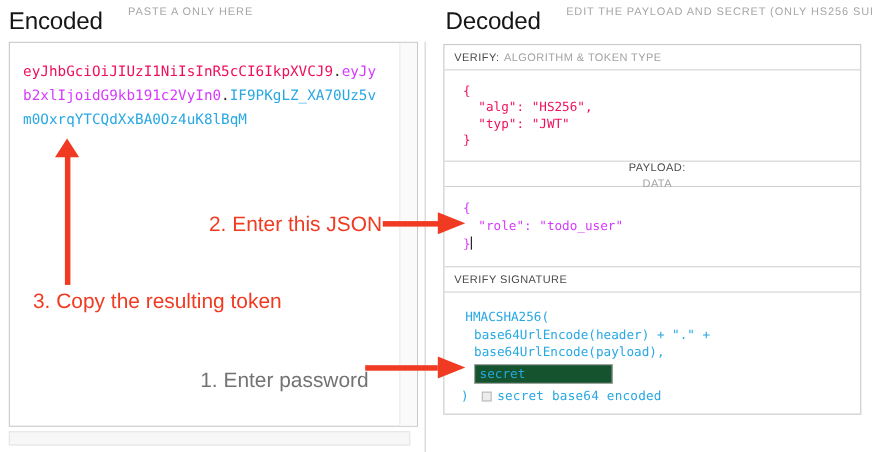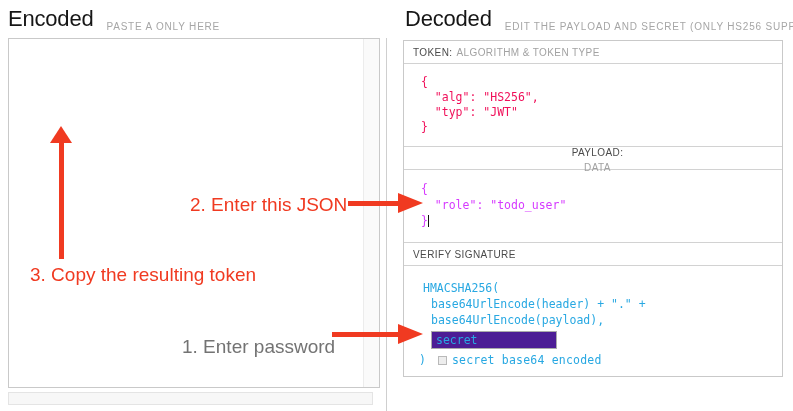--- a/index.html
+++ b/index.html
@@ -1,21 +1,21 @@
 <!DOCTYPE html>
 <html><head>
 <meta charset="utf-8">
 <style>
   * { margin:0; padding:0; box-sizing:border-box; }
   html,body { width:793px; height:411px; background:#ffffff; overflow:hidden;
     font-family:"Liberation Sans", sans-serif; }
   .stage { position:relative; width:793px; height:411px; }
 
   
-  .col-head { position:absolute; display:flex; align-items:flex-end; gap:13px; white-space:nowrap; }
+  .col-head { position:absolute; display:flex; align-items:flex-start; gap:23px; white-space:nowrap; }
   .col-title { font-size:22px; color:#161616; letter-spacing:-0.2px; }
   .col-sub { font-size:10px; color:#a6a6a6; letter-spacing:0.8px; }
 
   
   .editor-box { position:absolute; left:8px; top:38px; width:372px; height:350px;
     background:#fff; border:1px solid #c9c9c9; }
   .v-scroll { position:absolute; right:0; top:0; bottom:0; width:16px;
     background:#fafafa; border-left:1px solid #ececec; }
   .token { position:absolute; left:12px; top:16px; width:323px;
     font-family:"DejaVu Sans Mono", monospace; font-size:13px; line-height:22px;
@@ -42,21 +42,21 @@
     border-bottom:1px solid #d2d2d2; }
   .area-payload { height:73px; padding:11px 0 0 17px; color:#d63aff;
     border-bottom:1px solid #d2d2d2; line-height:16px; }
   .area-payload .ln { line-height:16px; }
   .area-sig { flex:1; padding:14px 0 0 15px; color:#28a8e2; }
   .area-sig .ln { line-height:16px; }
   .ln-indent { padding-left:12px; }
   .cursor { display:inline-block; width:1px; height:12px; background:#111;
     vertical-align:-2px; }
   .secret-input { display:block; margin:3px 0 3px 12px; width:126px; height:18px;
-    border:1px solid #ababab; background:#4c1d95; color:#28a8e2; padding:0 4px;
+    border:1px solid #ababab; background:#14532d; color:#28a8e2; padding:0 4px;
     font-family:"DejaVu Sans Mono", monospace; font-size:11.5px; outline:none; }
   .close-row { display:flex; align-items:center; gap:5px; line-height:16px; }
   .checkbox { display:inline-block; width:9px; height:9px; background:#ededed;
     border:1px solid #b9b9b9; margin-left:7px; }
   .chk-label { font-weight:normal; letter-spacing:0.2px; }
 
   
   .ann { position:absolute; font-size:19px; white-space:nowrap; }
   .shaft { position:absolute; }
   .head { position:absolute; width:0; height:0; }
@@ -65,34 +65,37 @@
 <body>
 
 <div class="stage">
 
   <div class="col-head" style="left:8px; top:6px;">
     <span class="col-title">Encoded</span>
     <span class="col-sub">PASTE A ONLY HERE</span>
   </div>
 
   <div class="editor-box">
+    <div class="token">
+      <span style="color:#f0105a">eyJhbGciOiJIUzI1NiIsInR5cCI6IkpXVCJ9</span><span class="tok-dot">.</span><span style="color:#d63aff">eyJyb2xlIjoidG9kb191c2VyIn0</span><span class="tok-dot">.</span><span style="color:#28a8e2">IF9PKgLZ_XA70Uz5vm0OxrqYTCQdXxBA0Oz4uK8lBqM</span>
+    </div>
     <div class="v-scroll"></div>
   </div>
   <div class="bottom-strip"></div>
   <div class="divider"></div>
 
   <div class="col-head" style="left:405px; top:6px;">
     <span class="col-title">Decoded</span>
     <span class="col-sub">EDIT THE PAYLOAD AND SECRET (ONLY HS256 SUPPORTED)</span>
   </div>
 
   <div class="decoded-box">
 
     <div class="sec-bar bar-header">
-      <span class="strong">TOKEN:</span>
+      <span class="strong">VERIFY:</span>
       <span class="muted">ALGORITHM &amp; TOKEN TYPE</span>
     </div>
     <div class="code-area area-header">
       <div class="ln">{</div>
       <div class="ln">  "alg": "HS256",</div>
       <div class="ln">  "typ": "JWT"</div>
       <div class="ln">}</div>
     </div>
 
     <div class="sec-bar bar-payload">

